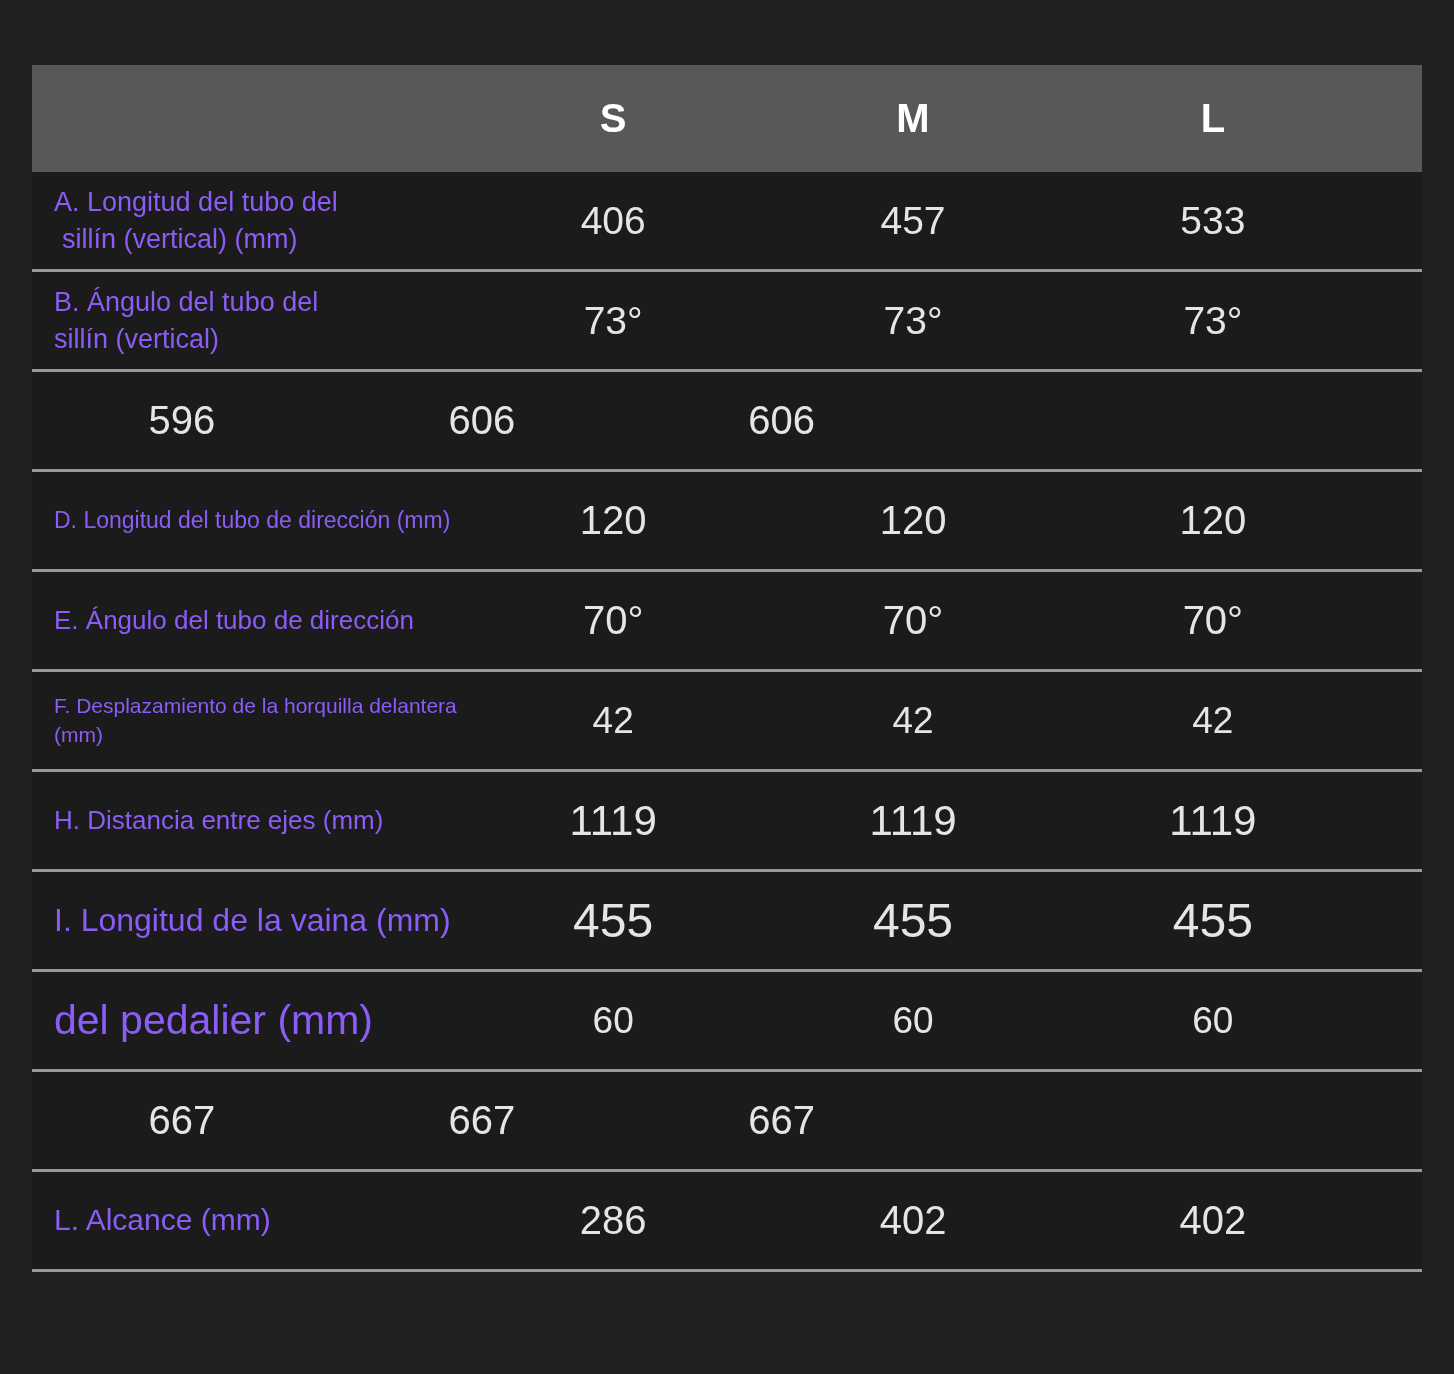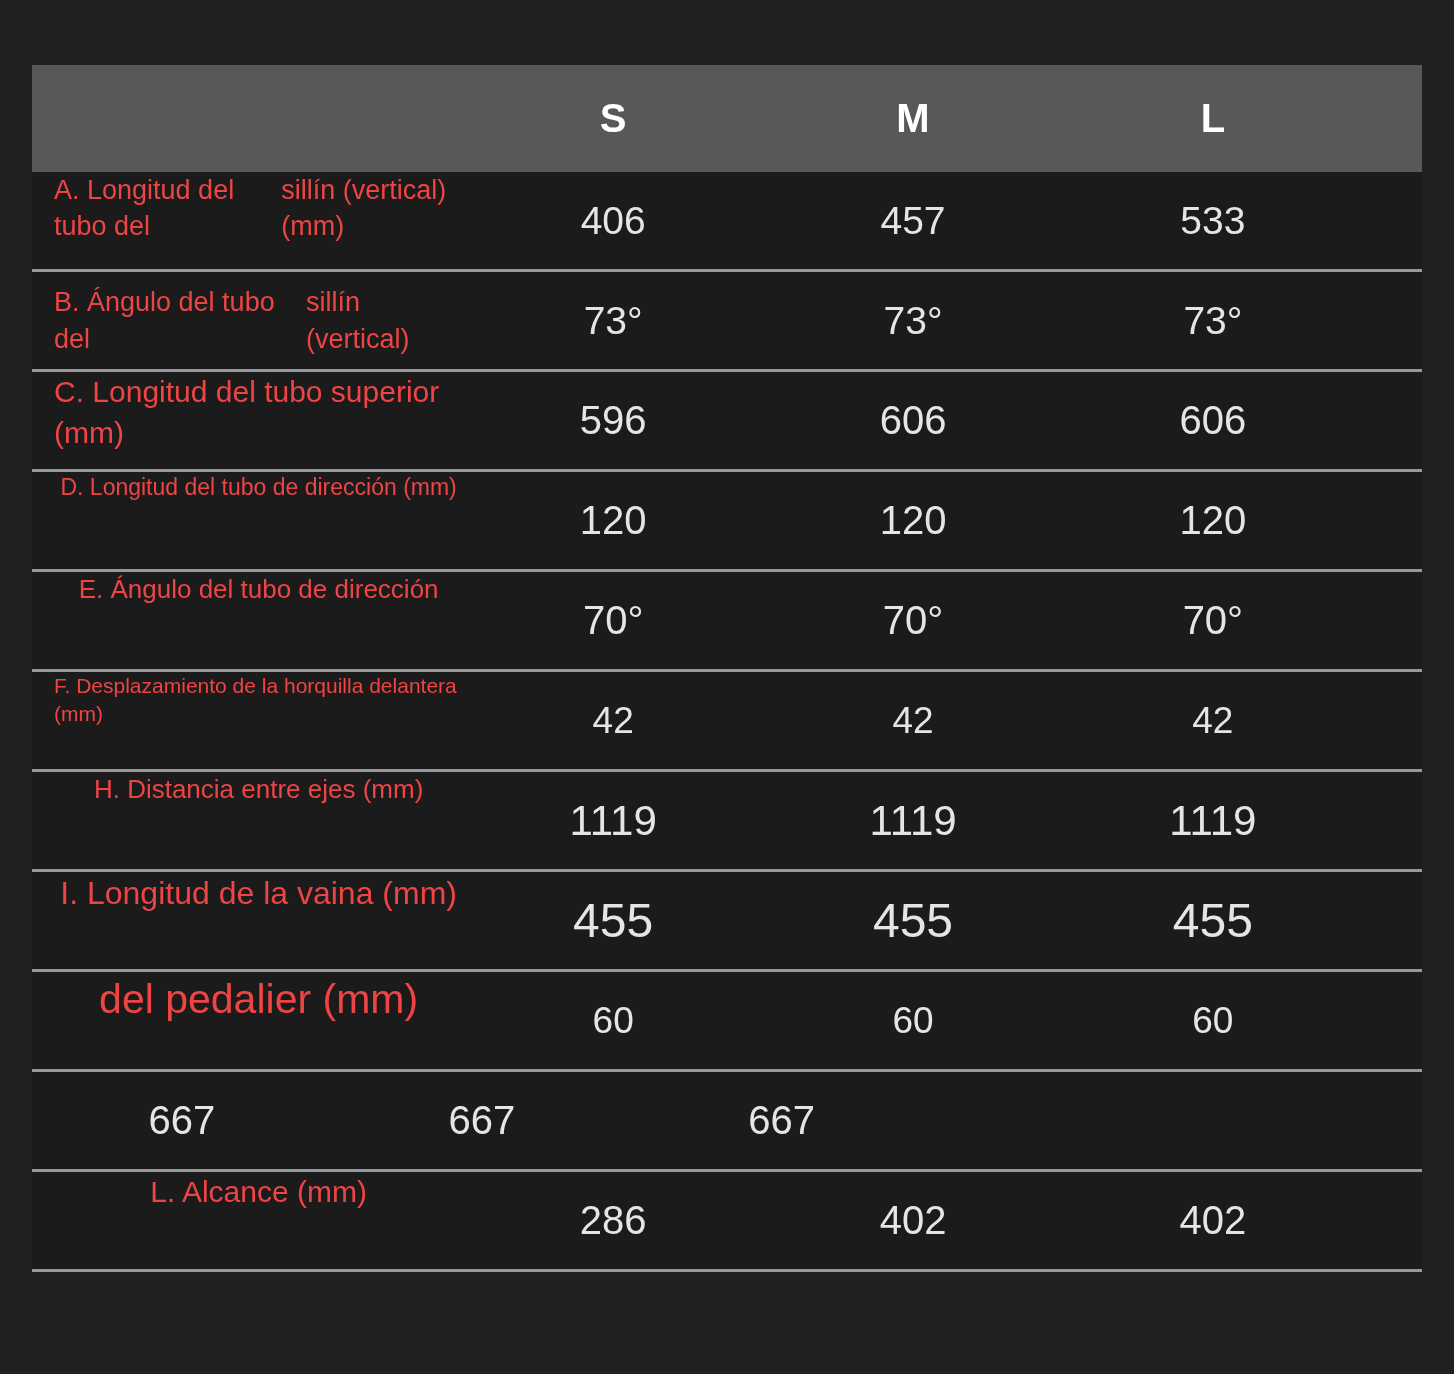--- a/index.html
+++ b/index.html
@@ -17,35 +17,35 @@
     padding-right: 59px; box-sizing: border-box;
   }
   .row {
     display: flex; min-height: 100px;
     background: #1b1b1c;
     border-bottom: 3px solid #989898;
     padding-right: 59px; box-sizing: border-box;
   }
   .label-cell {
     width: 32.4%;
-    display: flex; justify-content: center;
+    display: flex; flex-direction: column; justify-content: center;
     padding-left: 22px; box-sizing: border-box;
-    color: #ef4444; line-height: 1.35;
+    color: #8b5cf6; line-height: 1.35;
   }
   .val-cell {
     width: 22.53%;
     display: flex; align-items: center; justify-content: center;
     color: #e5e5e5; text-align: center;
   }
   .hcell { font-weight: bold; font-size: 40px; color: #ffffff; }
   .lbl-line1, .lbl-line2 { display: block; }
 
   .r-A .label-cell { font-size: 27px; }  .r-A .val-cell { font-size: 39px; }
   .r-A .lbl-line2  { padding-left: 8px; }
-  .r-B .label-cell { font-size: 27px; align-items: center; }  .r-B .val-cell { font-size: 39px; }
+  .r-B .label-cell { font-size: 27px; }  .r-B .val-cell { font-size: 39px; }
   .r-C .label-cell { font-size: 30px; }  .r-C .val-cell { font-size: 40px; }
   .r-D .label-cell { font-size: 23px; }  .r-D .val-cell { font-size: 40px; }
   .r-E .label-cell { font-size: 26px; }  .r-E .val-cell { font-size: 40px; }
   .r-F .label-cell { font-size: 21px; }  .r-F .val-cell { font-size: 37px; }
   .r-H .label-cell { font-size: 26px; }  .r-H .val-cell { font-size: 42px; }
   .r-I .label-cell { font-size: 32px; }  .r-I .val-cell { font-size: 48px; text-align: center; }
   .r-J .label-cell { font-size: 26px; }  .r-J .val-cell { font-size: 37px; }
   .r-J .lbl-line2  { font-size: 41px; }
   .r-K .label-cell { font-size: 32px; }  .r-K .val-cell { font-size: 40px; }
   .r-L .label-cell { font-size: 30px; }  .r-L .val-cell { font-size: 40px; }
@@ -76,23 +76,20 @@
     <div class="label-cell">
       <span class="lbl-line1">B. Ángulo del tubo del</span>
       <span class="lbl-line2">sillín (vertical)</span>
     </div>
     <div class="val-cell">73°</div>
     <div class="val-cell">73°</div>
     <div class="val-cell">73°</div>
   </div>
 
   <div class="row r-C">
-    <div class="label-cell">
-      <span class="lbl-line1">C. Longitud del tubo superior (mm)</span>
-    </div>
     <div class="val-cell">596</div>
     <div class="val-cell">606</div>
     <div class="val-cell">606</div>
   </div>
 
   <div class="row r-D">
     <div class="label-cell">
       <span class="lbl-line1">D. Longitud del tubo de dirección (mm)</span>
     </div>
     <div class="val-cell">120</div>

